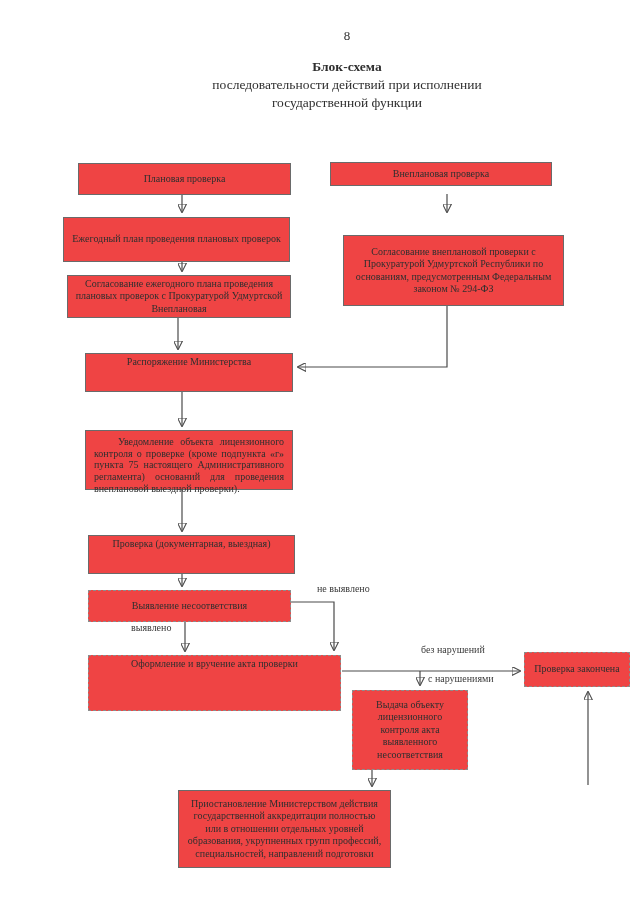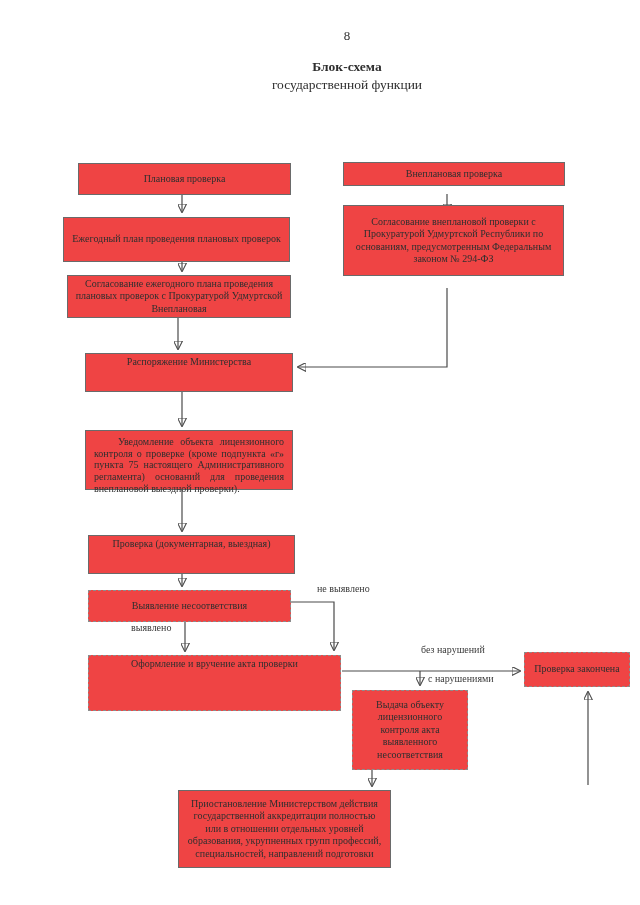--- a/index.html
+++ b/index.html
@@ -69,20 +69,21 @@
 </style>
 </head>
 <body>
 
 <div class="page">
 
   <div class="page-number">8</div>
 
   <div class="title-block">
     <div class="title-heading">Блок-схема</div>
+    <div>последовательности действий при исполнении</div>
     <div>государственной функции</div>
   </div>
 
   <svg class="connectors" viewBox="0 0 640 905">
     <defs>
       <marker id="arrow" viewBox="0 0 10 10" refX="9" refY="5" markerWidth="7.5" markerHeight="7.5" orient="auto-start-reverse">
         <path d="M0,0 L10,5 L0,10 z" fill="#2f2f2f" stroke="none"></path>
       </marker>
     </defs>
     <path d="M182,195 L182,212" marker-end="url(#arrow)"></path>
@@ -100,23 +101,23 @@
     <path d="M372,770 L372,786" marker-end="url(#arrow)"></path>
     <path d="M588,785 L588,692" marker-end="url(#arrow)"></path>
   </svg>
 
   <div class="box" style="left:78px; top:163px; width:213px; height:32px;">Плановая проверка</div>
 
   <div class="box" style="left:63px; top:217px; width:227px; height:45px;">Ежегодный план проведения плановых проверок</div>
 
   <div class="box" style="left:67px; top:275px; width:224px; height:43px;">Согласование ежегодного плана проведения плановых проверок с Прокуратурой Удмуртской Внеплановая</div>
 
-  <div class="box" style="left:343px; top:162px; width:222px; height:24px;">Внеплановая проверка</div>
+  <div class="box" style="left:330px; top:162px; width:222px; height:24px;">Внеплановая проверка</div>
 
-  <div class="box" style="left:343px; top:205px; width:221px; height:71px;">Согласование внеплановой проверки с Прокуратурой Удмуртской Республики по основаниям, предусмотренным Федеральным законом № 294-ФЗ</div>
+  <div class="box" style="left:343px; top:235px; width:221px; height:71px;">Согласование внеплановой проверки с Прокуратурой Удмуртской Республики по основаниям, предусмотренным Федеральным законом № 294-ФЗ</div>
 
   <div class="box top-align" style="left:85px; top:353px; width:208px; height:39px;">Распоряжение Министерства</div>
 
   <div class="box justified" style="left:85px; top:430px; width:208px; height:60px;">Уведомление объекта лицензионного контроля о проверке (кроме подпункта «г» пункта 75 настоящего Административного регламента) оснований для проведения внеплановой выездной проверки).</div>
 
   <div class="box top-align" style="left:88px; top:535px; width:207px; height:39px;">Проверка (документарная, выездная)</div>
 
   <div class="box dashed" style="left:88px; top:590px; width:203px; height:32px;">Выявление несоответствия</div>
 
   <div class="box dashed top-align" style="left:88px; top:655px; width:253px; height:56px;">Оформление и вручение акта проверки</div>

